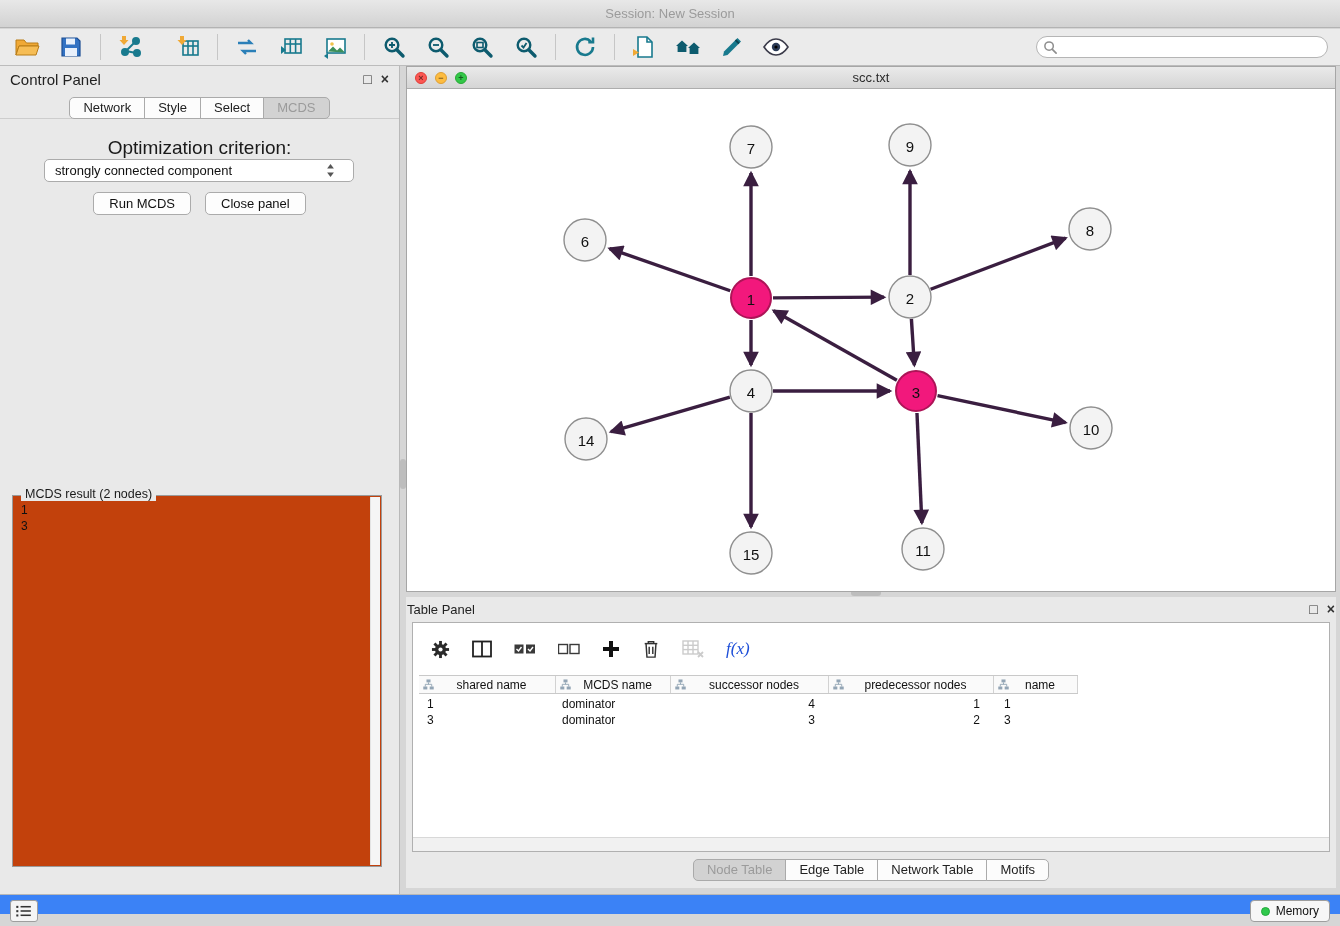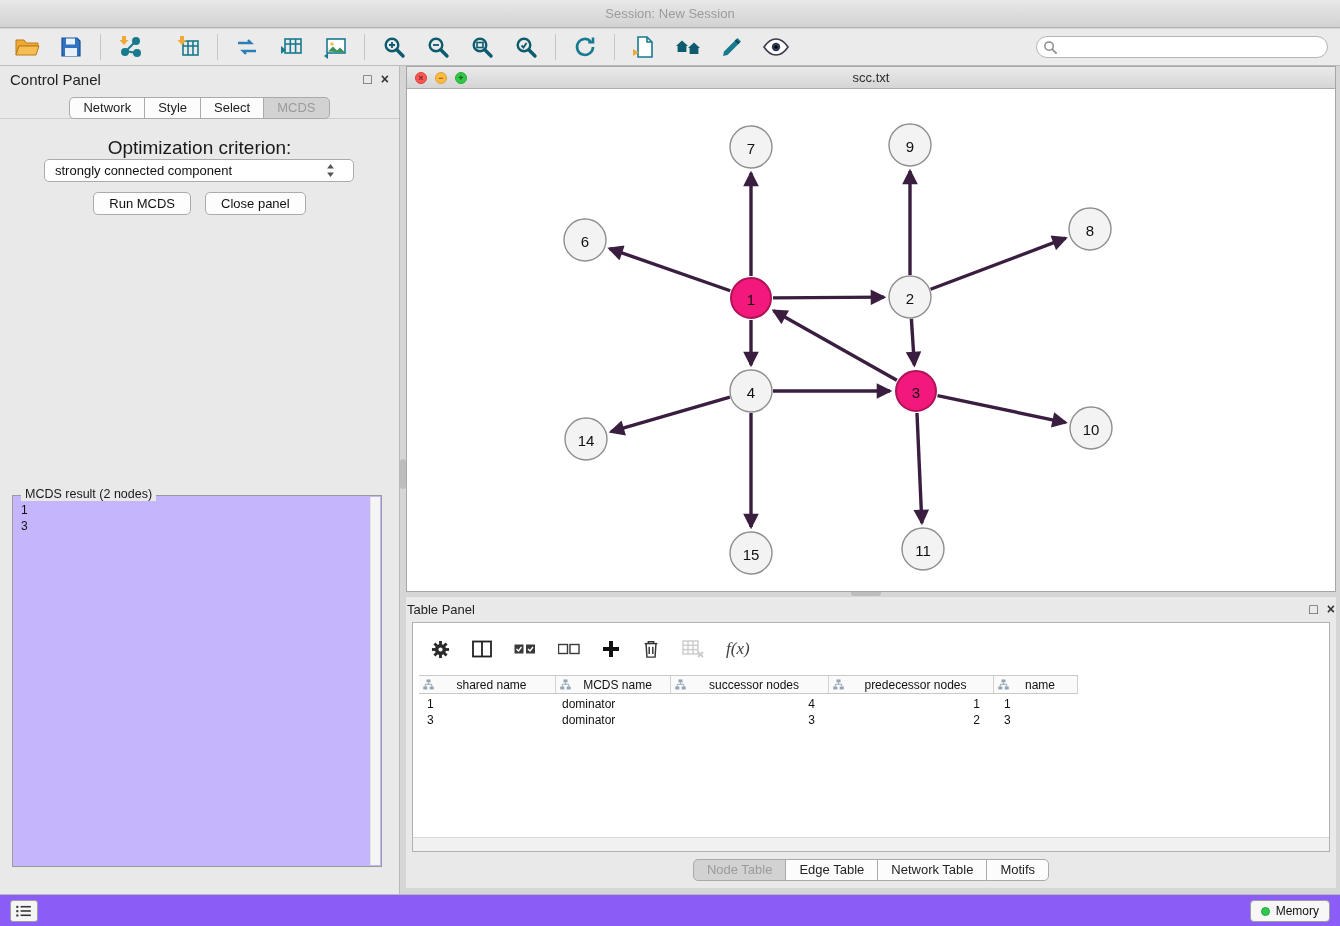--- a/index.html
+++ b/index.html
@@ -40,21 +40,21 @@
   .tab.active { background:#d2d2d2; color:#9b9b9b; }
   .opt-label { position:absolute; top:71px; left:0; right:0; text-align:center; font-size:19px; color:#1a1a1a; }
   .dropdown { position:absolute; top:93px; left:44px; width:310px; height:23px;
     background:#fff; border:1px solid #ababab; border-radius:5px;
     display:flex; align-items:center; padding:0 18px 0 10px; font-size:13px; color:#111; }
   .dropdown .dd-arrows { margin-left:auto; }
   .btn-row { position:absolute; top:126px; left:0; right:0; display:flex; justify-content:center; gap:14px; }
   .push-btn { background:#fdfdfd; border:1px solid #ababab; border-radius:5px; height:23px;
     padding:0 15px; font-size:13px; color:#111; display:flex; align-items:center; }
   .result-box { position:absolute; left:12px; top:429px; width:370px; height:372px;
-    background:#c4b5fd; border:1px solid #9a9a9a; }
+    background:#c2410c; border:1px solid #9a9a9a; }
   .result-legend { position:absolute; top:-9px; left:8px; background:#e9e9e9; padding:0 4px;
     font-size:12.5px; color:#1a1a1a; }
   .result-lines { position:absolute; top:6px; left:8px; right:16px; font-size:12px; color:#111; line-height:16px; }
   .result-scroll { position:absolute; top:1px; bottom:1px; right:1px; width:10px;
     background:#f5f5f5; border-left:1px solid #e3e3e3; }
 
   
   .vsplit-thumb { position:absolute; left:400px; top:459px; width:6px; height:30px;
     background:#bdbdbd; border-radius:3px; }
   .hsplit-thumb { position:absolute; left:851px; top:590px; width:30px; height:6px;
@@ -76,39 +76,39 @@
   .net-canvas { position:absolute; top:22px; left:0; right:0; bottom:0; background:#fff; }
   .net-canvas svg { position:absolute; inset:0; }
 
   
   .table-panel { position:absolute; left:406px; top:597px; width:930px; height:291px; background:#e9e9e9; }
   .tp-head { position:absolute; top:0; left:0; right:0; height:24px; display:flex; align-items:center; padding:0 1px; }
   .tp-title { font-size:13px; color:#222; }
   .tp-body { position:absolute; top:25px; left:6px; right:6px; bottom:36px; background:#fff; border:1px solid #b0b0b0; }
   .tp-toolbar { position:absolute; top:0; left:0; right:0; height:52px; display:flex; align-items:center; gap:22px; padding:0 18px; }
   .tico { display:flex; align-items:center; justify-content:center; }
-  .fx { font-family:"Liberation Serif", serif; font-style:italic; font-size:17px; color:#404040; }
+  .fx { font-family:"Liberation Serif", serif; font-style:italic; font-size:17px; color:#1d4ed8; }
   .thead { position:absolute; top:52px; left:6px; display:flex; height:19px;
     background:#fafafa; border-top:1px solid #c9c9c9; border-bottom:1px solid #c9c9c9; }
   .hcell { display:flex; align-items:center; border-right:1px solid #d2d2d2; font-size:12px; color:#111; }
   .hcell svg { margin:0 2px 0 4px; flex:0 0 auto; }
   .hcell span { flex:1; text-align:center; padding-right:8px; }
   .trow { position:absolute; left:6px; display:flex; height:16px; }
   .cell { font-size:12px; color:#111; display:flex; align-items:center; }
   .cell.c0 { padding-left:8px; }
   .cell.c1 { padding-left:6px; }
   .cell.num { justify-content:flex-end; padding-right:14px; }
   .cell.c4 { padding-left:10px; }
   .w0 { width:137px; } .w1 { width:115px; } .w2 { width:158px; } .w3 { width:165px; } .w4 { width:84px; }
   .tp-hscroll { position:absolute; left:0; right:0; bottom:0; height:14px; background:#f1f1f1; border-top:1px solid #d8d8d8; }
   .tp-tabs { position:absolute; bottom:7px; left:0; right:0; display:flex; justify-content:center; }
 
   
-  .statusbar { position:absolute; left:0; top:894px; right:0; height:32px;
-    background:#8b5cf6; border-top:1px solid #b7b7b7; }
+  .statusbar { position:absolute; left:0; top:894px; right:0; height:20px;
+    background:#3b82f6; border-top:1px solid #b7b7b7; }
   .list-btn { position:absolute; left:10px; top:5px; width:28px; height:22px; background:#f5f5f5;
     border:1px solid #9e9e9e; border-radius:3px; display:flex; align-items:center; justify-content:center; }
   .memory-btn { position:absolute; right:10px; top:5px; height:22px; background:#f7f7f7;
     border:1px solid #9e9e9e; border-radius:4px; display:flex; align-items:center; gap:6px;
     padding:0 10px; font-size:12px; color:#111; }
   .memdot { width:9px; height:9px; border-radius:50%; background:#2fc94c; border:1px solid #23a93c; }
 </style>
 </head>
 <body>
 

